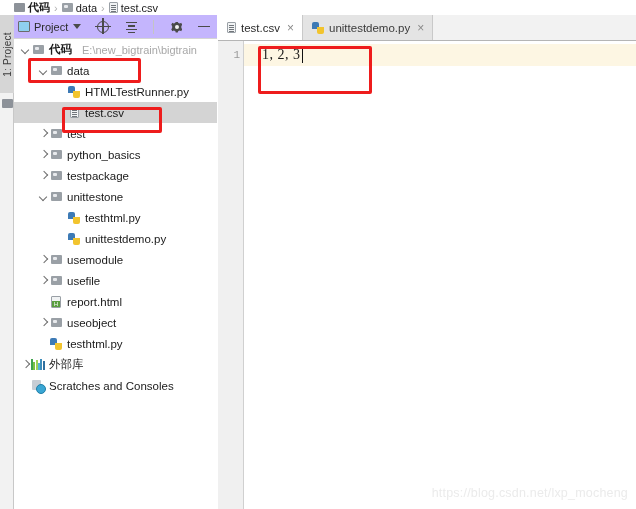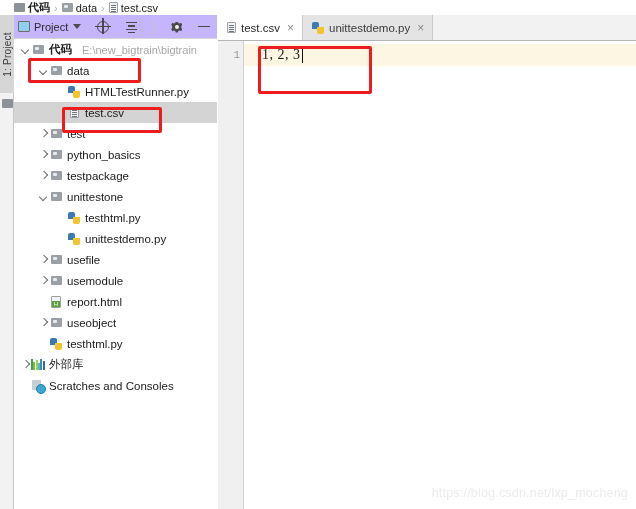--- a/index.html
+++ b/index.html
@@ -372,28 +372,28 @@
           <span class="tree-icon">
             <span class="ic ic-py"></span>
           </span>
           <span class="tree-label">unittestdemo.py</span>
         </div>
         <div class="tree-row">
           <span class="arrow right" style="margin-left: 24px;"></span>
           <span class="tree-icon">
             <span class="ic ic-folder-gray"></span>
           </span>
+          <span class="tree-label">usemodule</span>
+        </div>
+        <div class="tree-row">
+          <span class="arrow right" style="margin-left: 24px;"></span>
+          <span class="tree-icon">
+            <span class="ic ic-folder-gray"></span>
+          </span>
           <span class="tree-label">usefile</span>
-        </div>
-        <div class="tree-row">
-          <span class="arrow right" style="margin-left: 24px;"></span>
-          <span class="tree-icon">
-            <span class="ic ic-folder-gray"></span>
-          </span>
-          <span class="tree-label">usemodule</span>
         </div>
         <div class="tree-row">
           <span class="arrow" style="margin-left: 24px;"></span>
           <span class="tree-icon">
             <span class="ic ic-html"></span>
           </span>
           <span class="tree-label">report.html</span>
         </div>
         <div class="tree-row">
           <span class="arrow right" style="margin-left: 24px;"></span>

